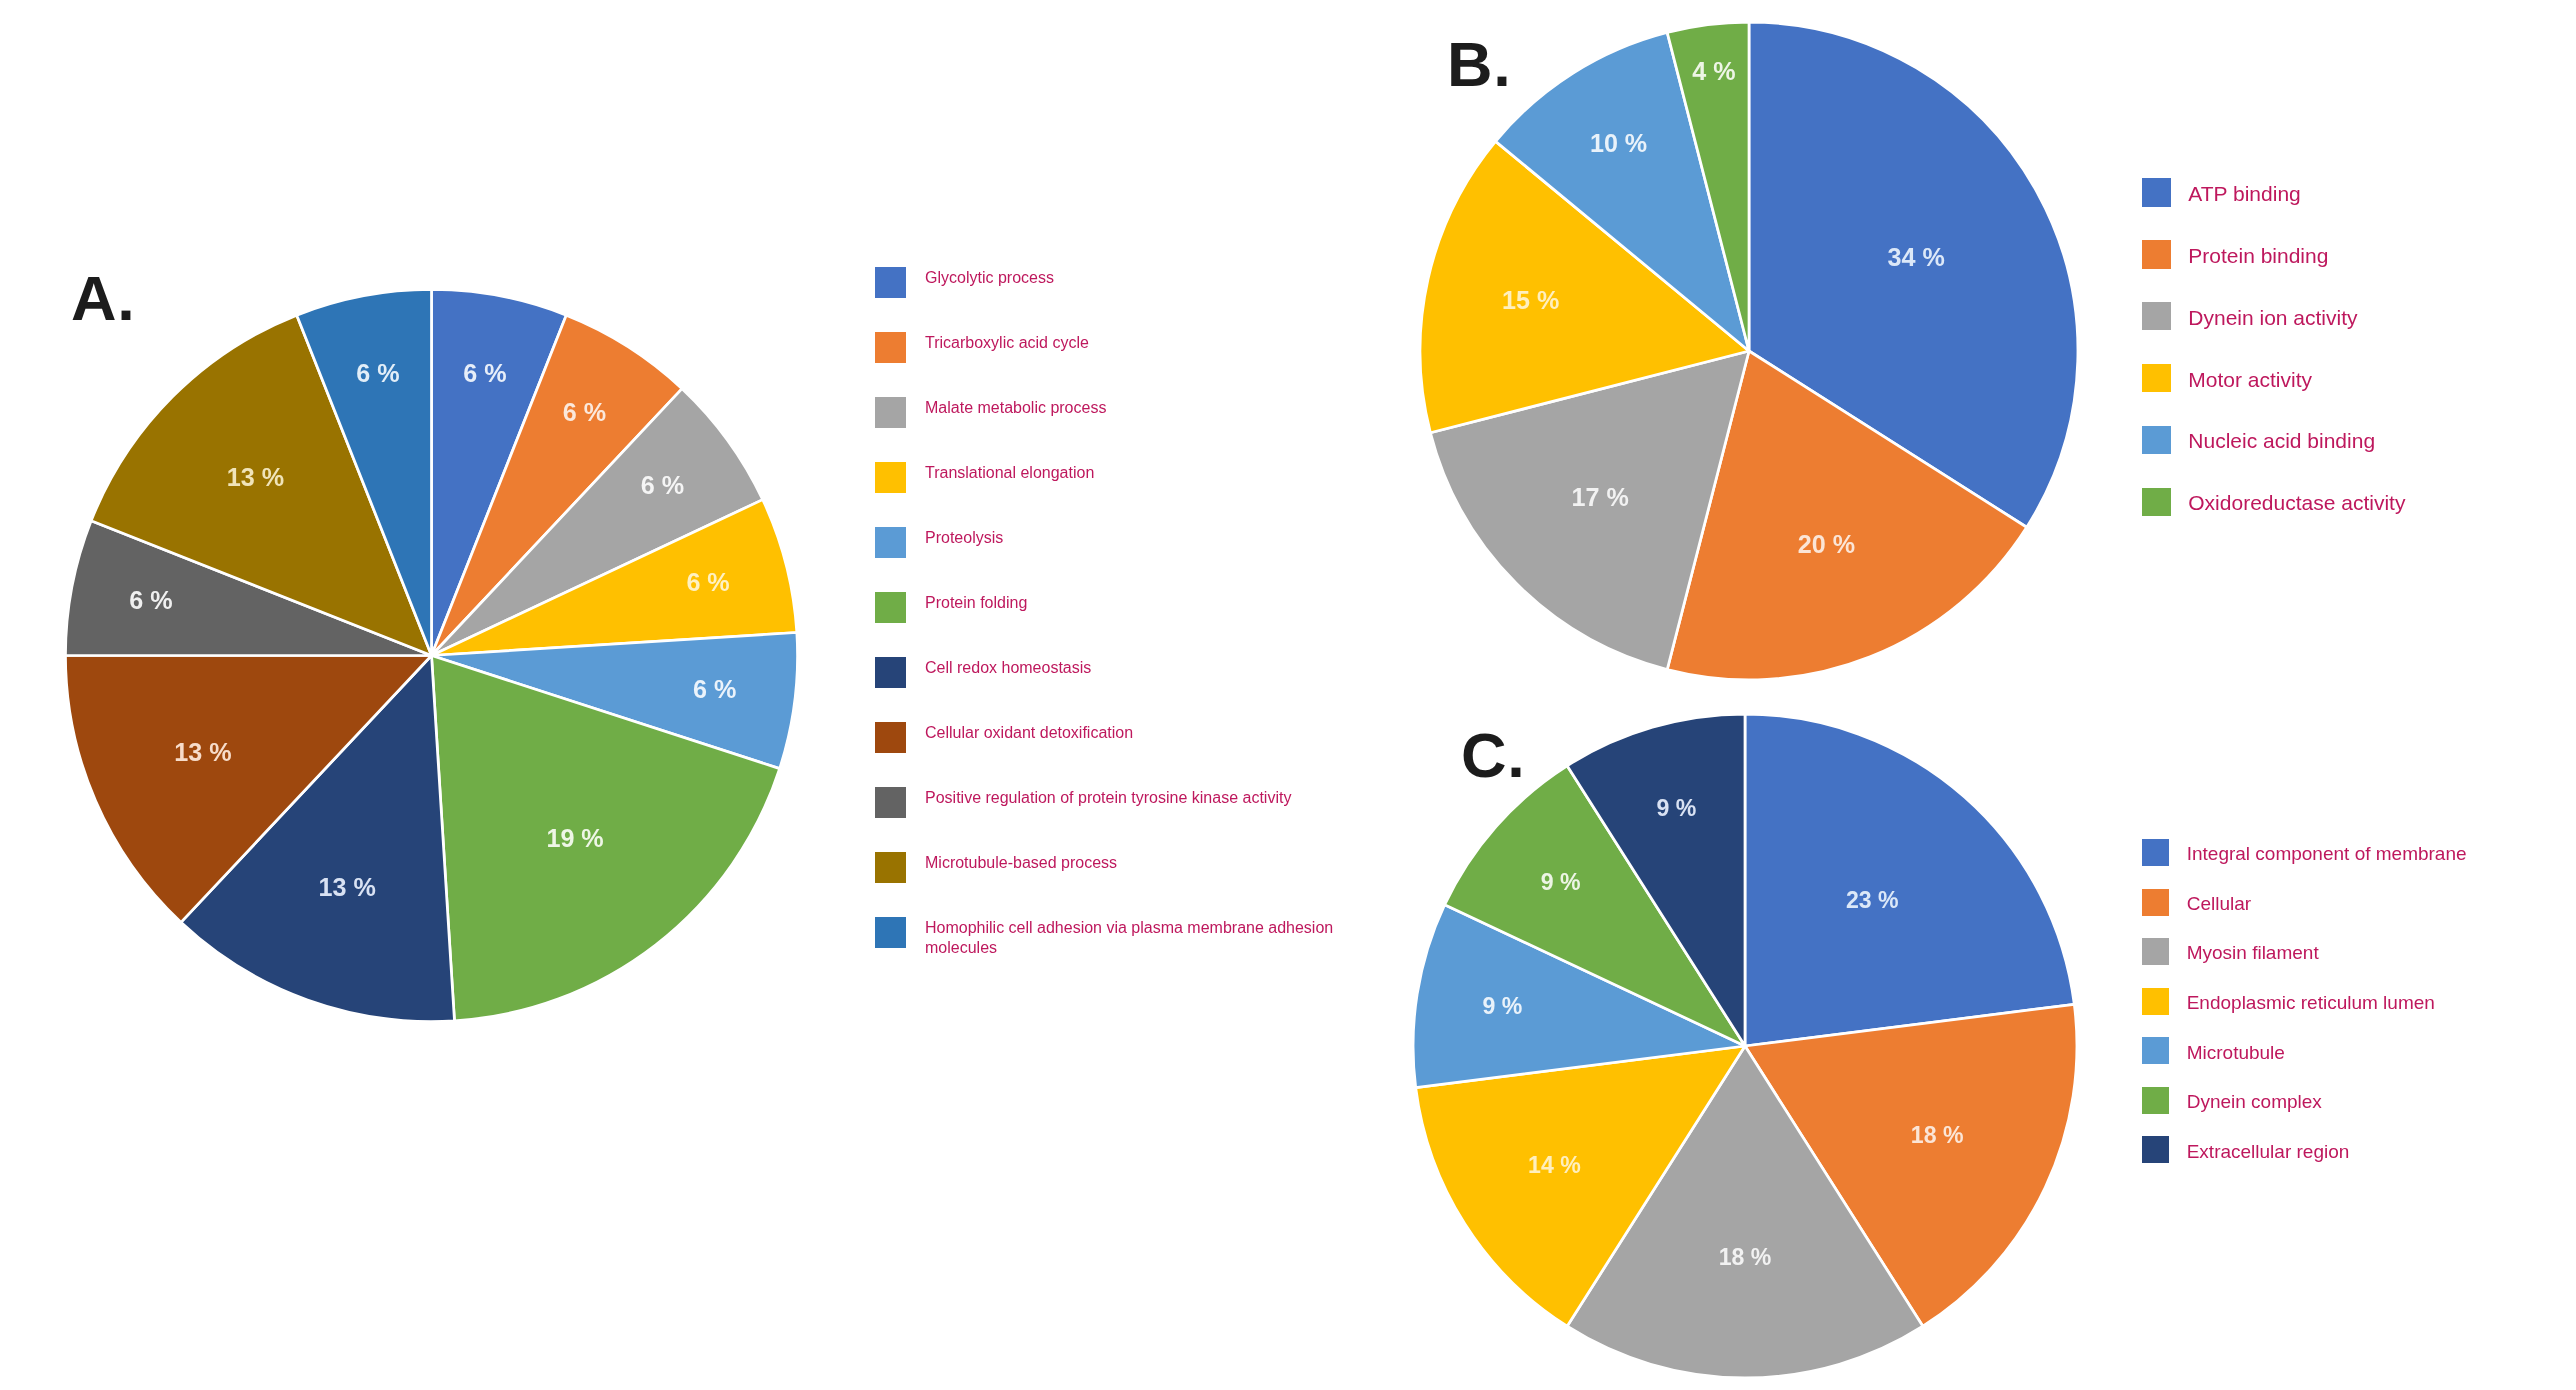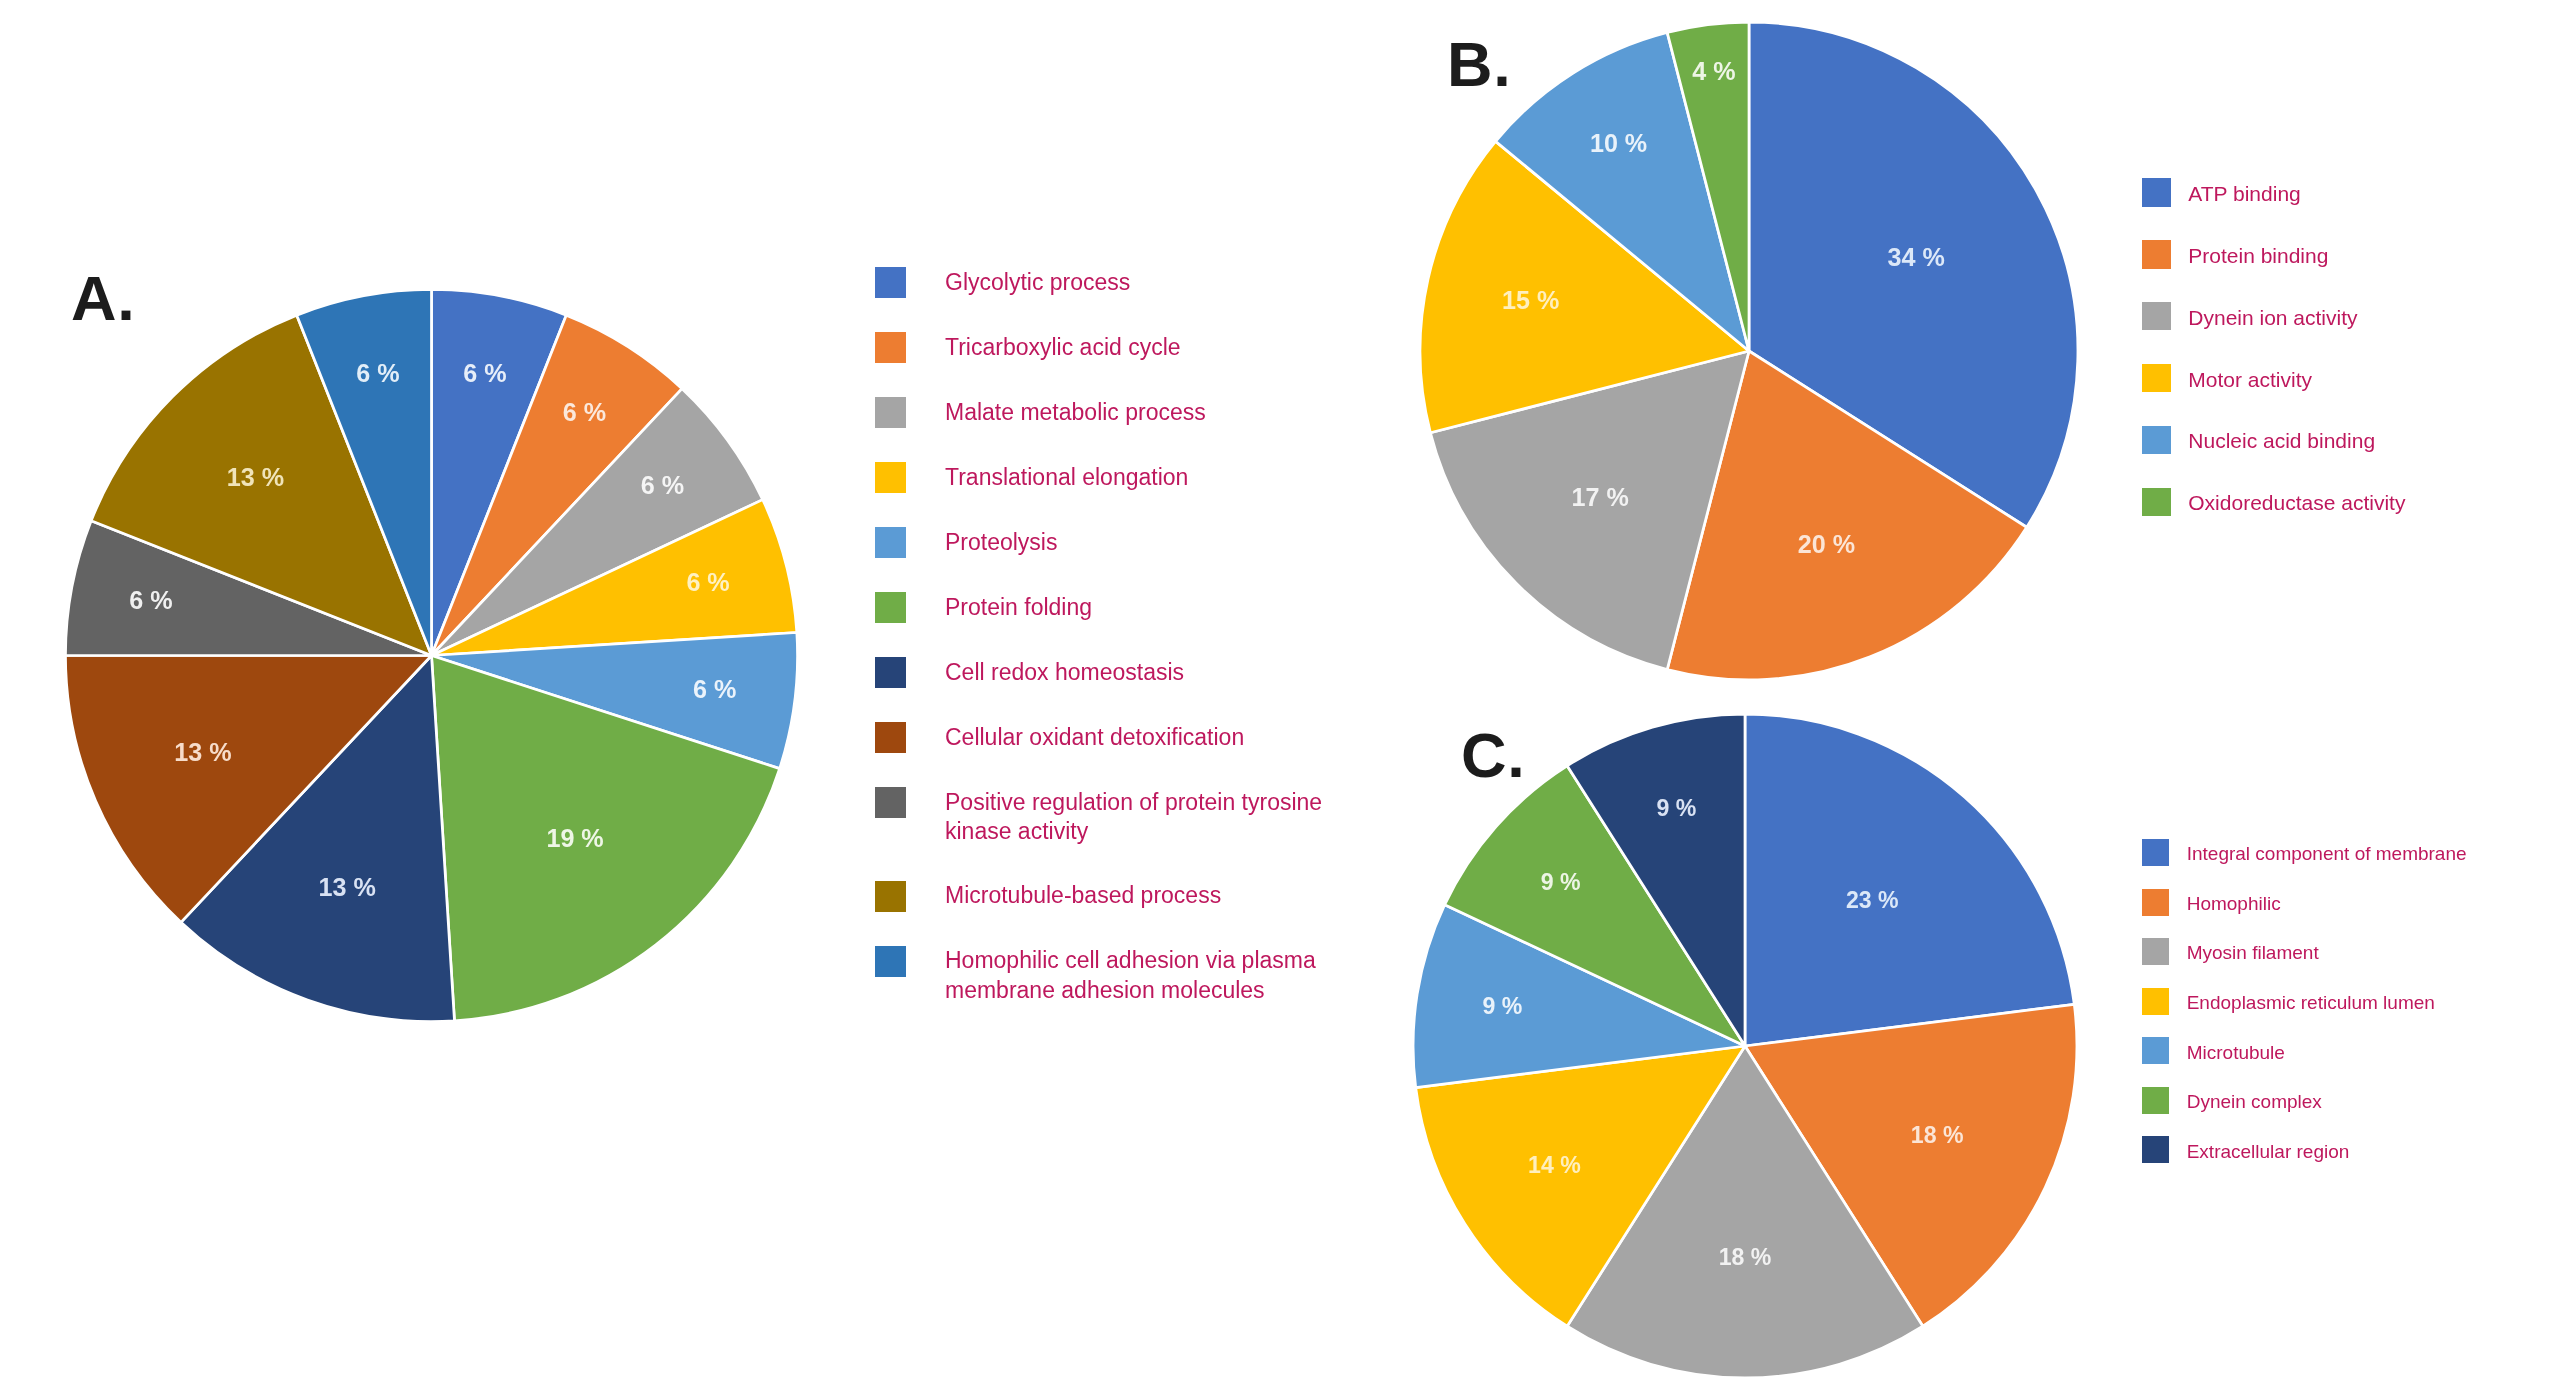--- a/index.html
+++ b/index.html
@@ -47,21 +47,21 @@
     flex: 0 0 auto;
     display: inline-block;
   }
   .legend-label {
     color: #be185d;
     font-weight: 400;
   }
   
   .legend-a { left: 875px; top: 267px; row-gap: 34px; width: 490px; }
   .legend-a .legend-chip { width: 31px; height: 31px; margin-right: 19px; }
-  .legend-a .legend-label { font-size: 23px; line-height: 1.28; max-width: 422px; padding-top: 0.7px; margin-left: 20px; }
+  .legend-a .legend-label { font-size: 16px; line-height: 1.28; max-width: 422px; padding-top: 0.7px; }
   
   .legend-b { left: 2142px; top: 178px; row-gap: 33px; width: 381px; }
   .legend-b .legend-chip { width: 28.6px; height: 28.6px; margin-right: 17.7px; }
   .legend-b .legend-label { font-size: 21px; line-height: 1.25; max-width: 326px; padding-top: 2.7px; }
   
   .legend-c { left: 2142px; top: 839px; row-gap: 22.4px; width: 422px; text-align: right; }
   .legend-c .legend-chip { width: 27px; height: 27px; margin-right: 17.7px; }
   .legend-c .legend-label { font-size: 19px; line-height: 1.25; max-width: 381px; padding-top: 3.4px; }
 </style>
 </head>
@@ -200,21 +200,21 @@
       <path d="M 494 494 L 232.52 81.97 A 488 488 0 0 1 494.00 6.00 Z" fill="#264478" stroke="#ffffff" stroke-width="4" stroke-linejoin="round"></path>
       <text x="393.3" y="147.2" text-anchor="middle" dominant-baseline="middle" fill="#D9E2F3" font-size="34">9 %</text>
     </svg>
   <div class="legend legend-c" id="legend-2">
       <div class="legend-item">
         <span class="legend-chip" style="background: rgb(68, 114, 196);"></span>
         <span class="legend-label">Integral component of membrane</span>
       </div>
       <div class="legend-item">
         <span class="legend-chip" style="background: rgb(237, 125, 49);"></span>
-        <span class="legend-label">Homophilic</span>
+        <span class="legend-label">Cellular</span>
       </div>
       <div class="legend-item">
         <span class="legend-chip" style="background: rgb(165, 165, 165);"></span>
         <span class="legend-label">Myosin filament</span>
       </div>
       <div class="legend-item">
         <span class="legend-chip" style="background: rgb(255, 192, 0);"></span>
         <span class="legend-label">Endoplasmic reticulum lumen</span>
       </div>
       <div class="legend-item">

